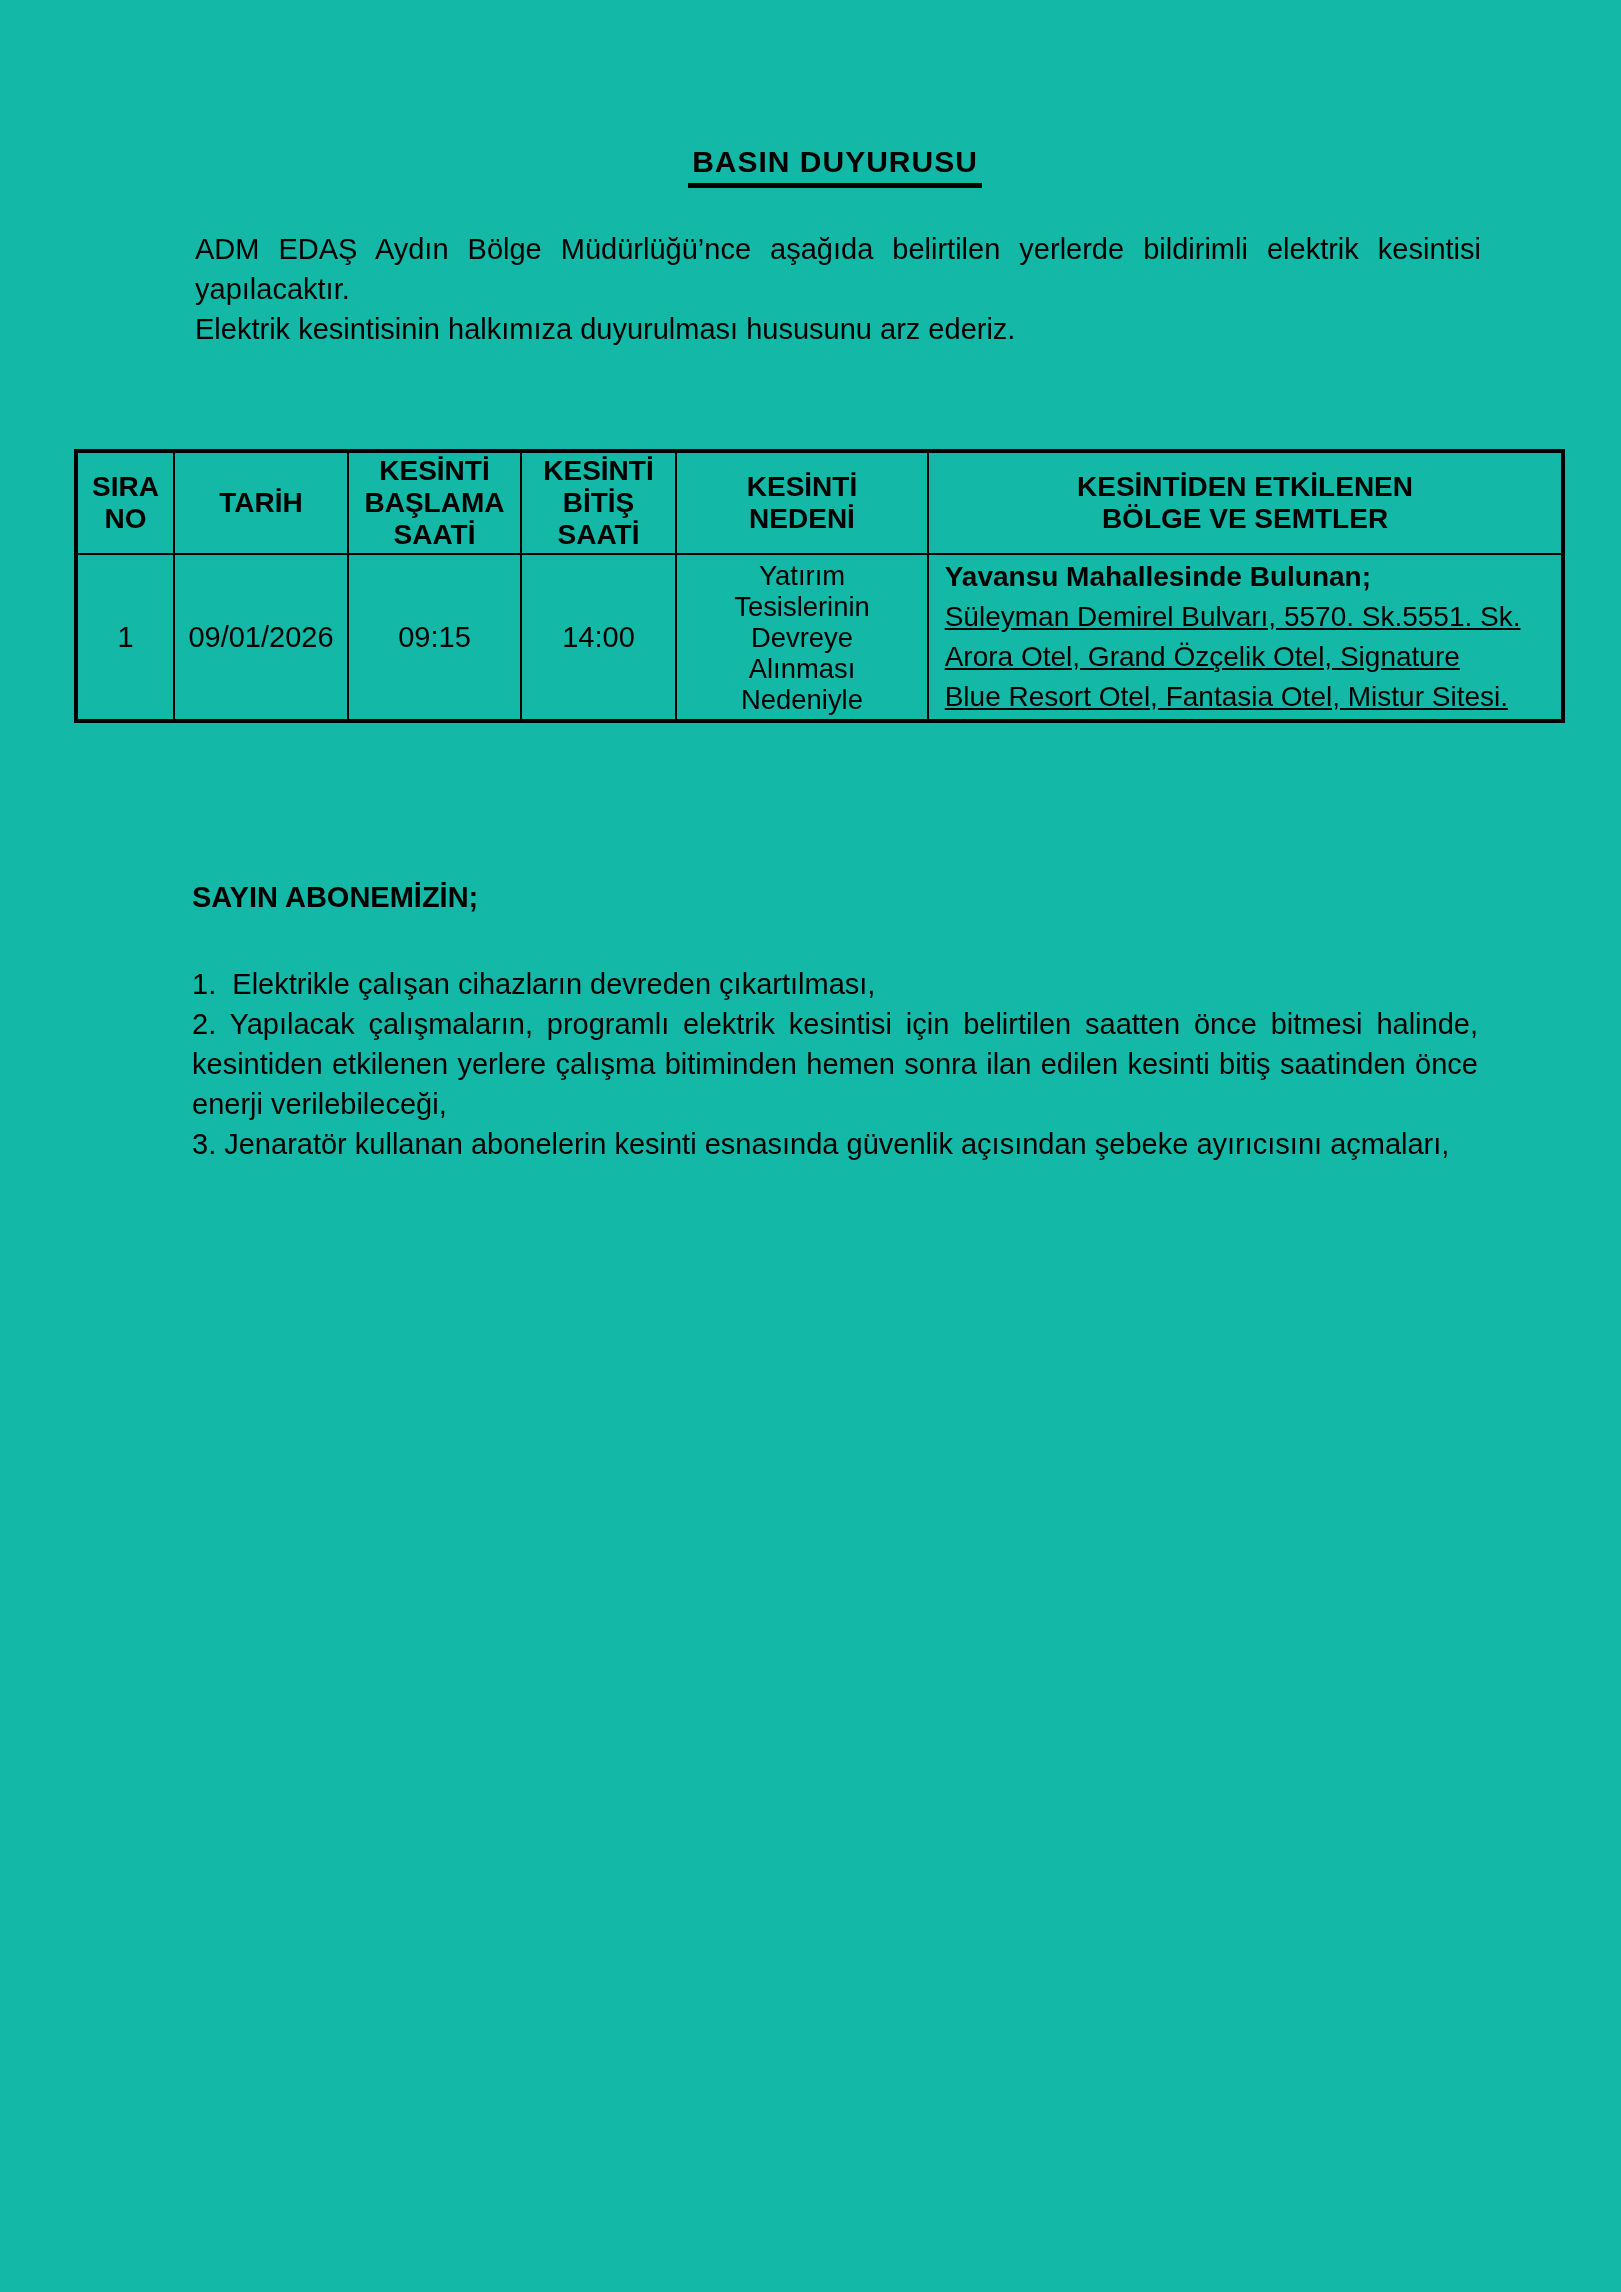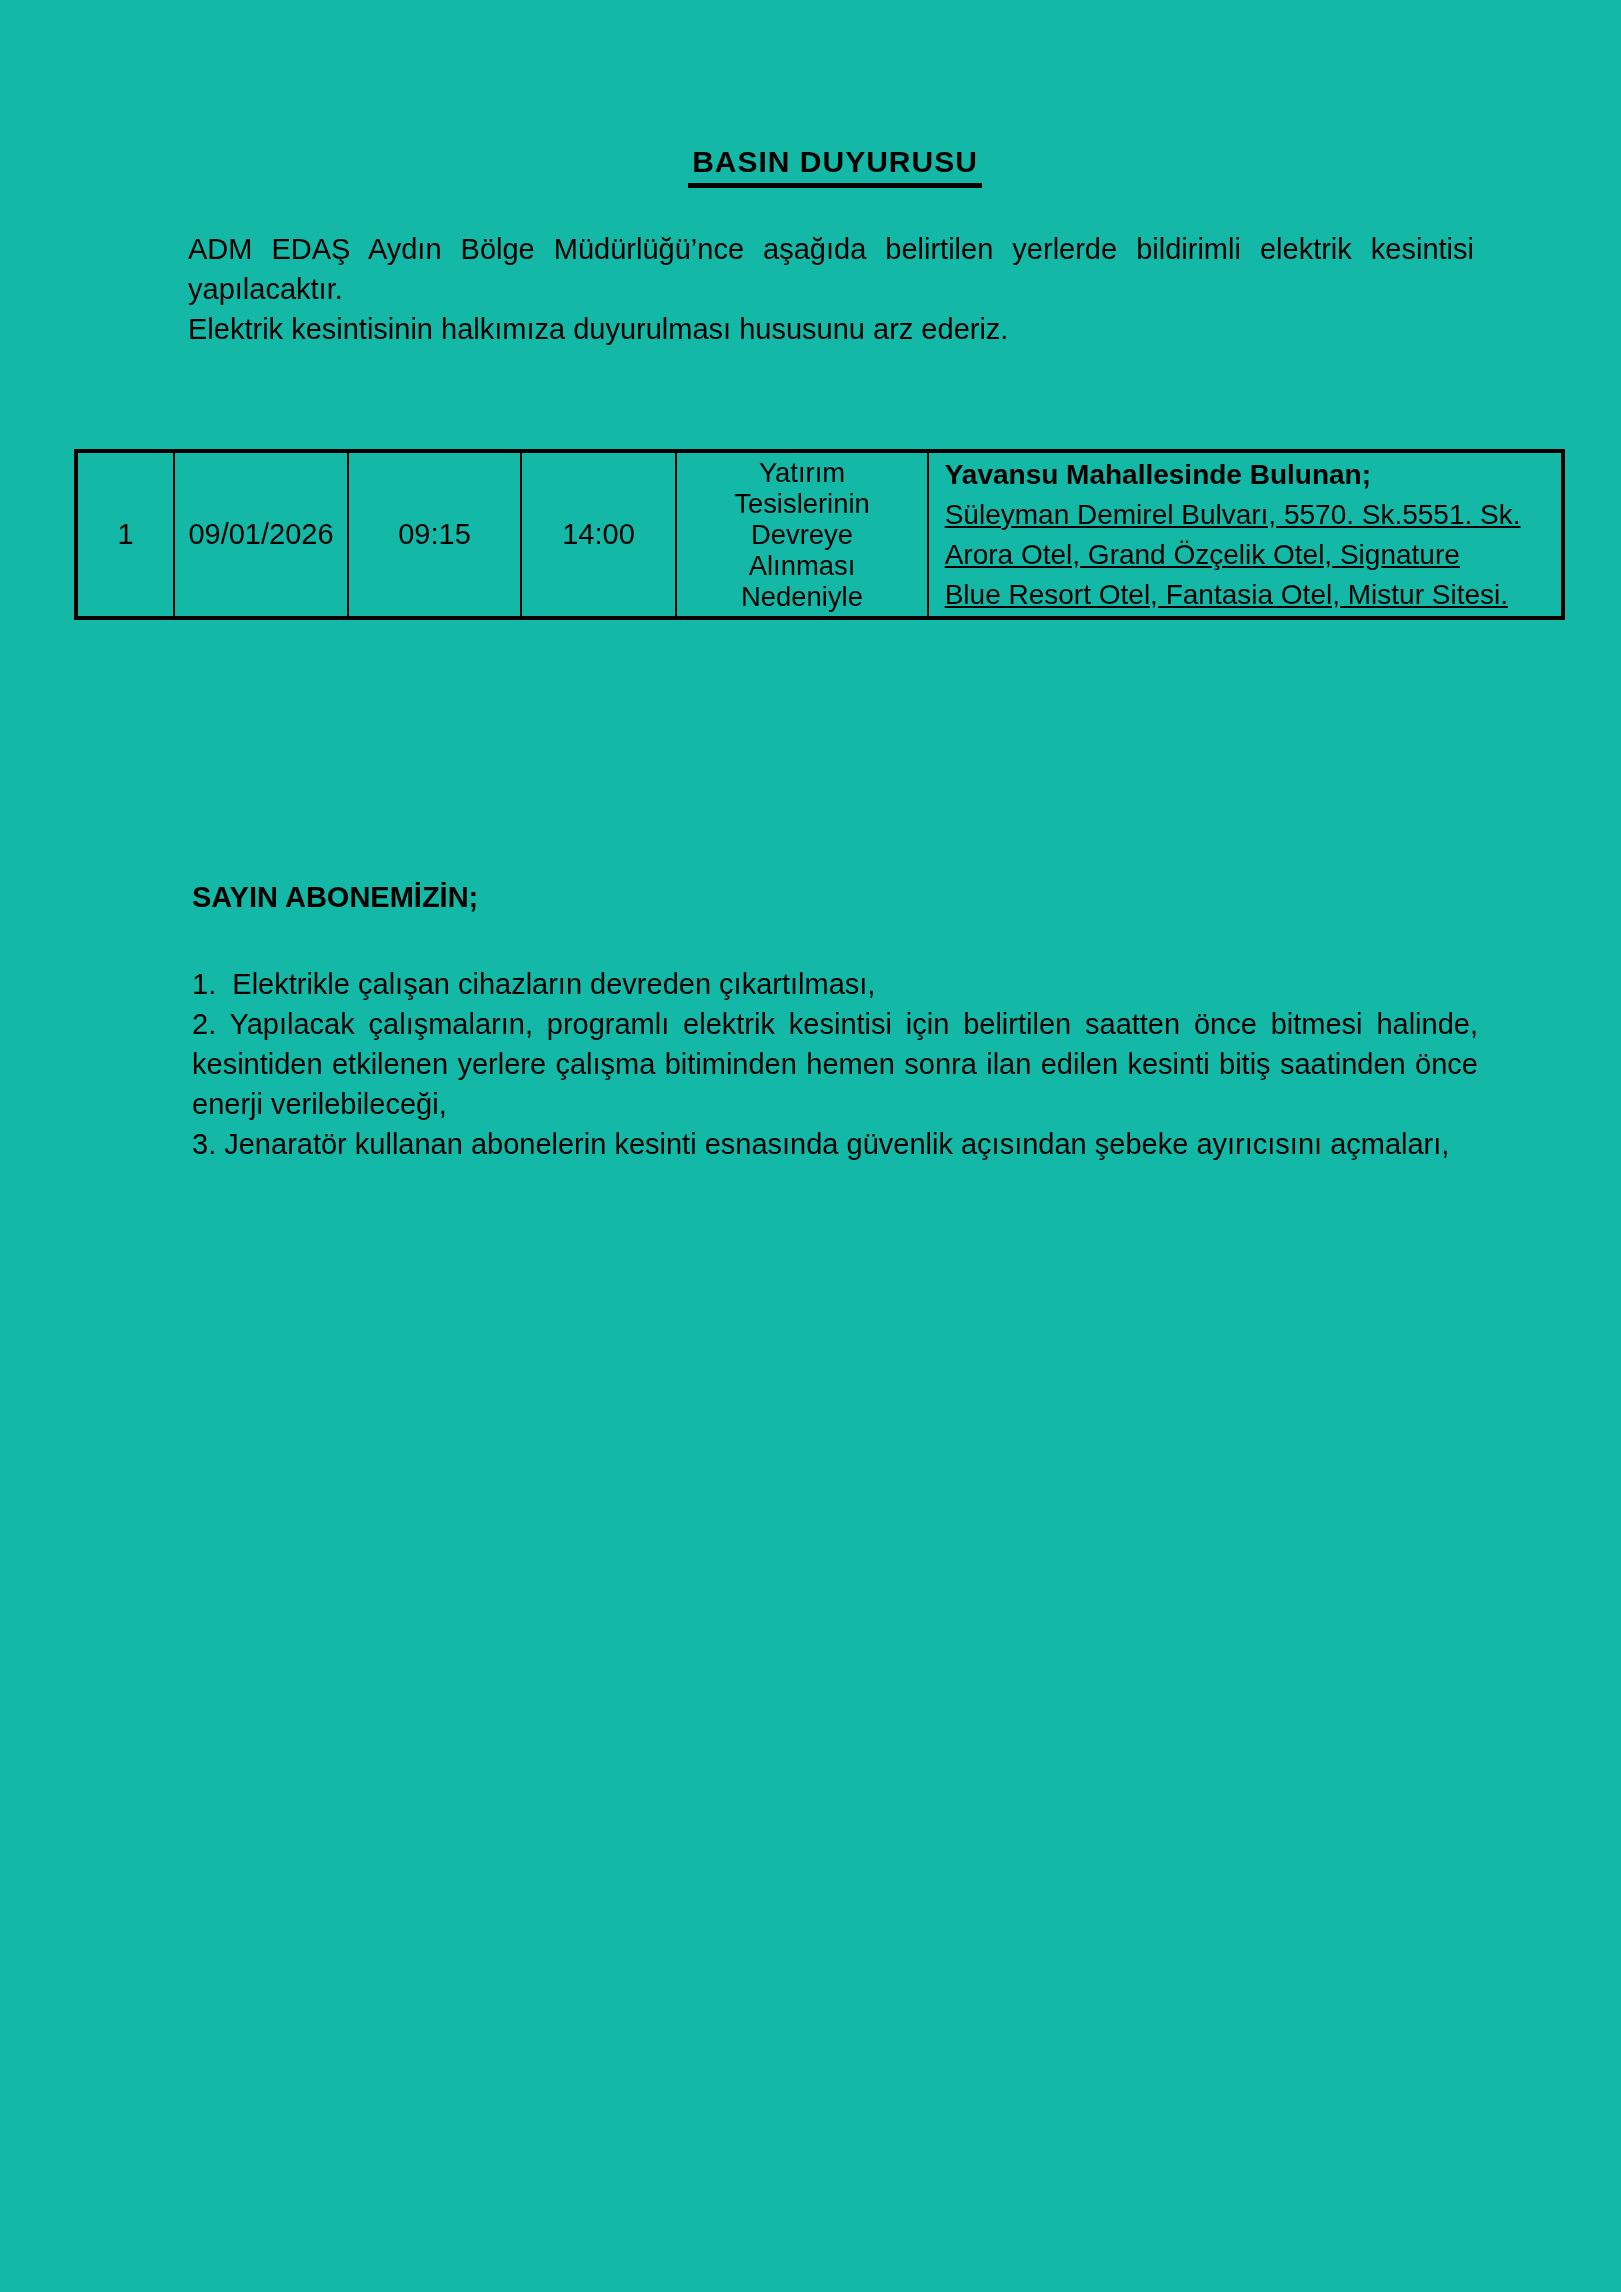--- a/index.html
+++ b/index.html
@@ -29,21 +29,21 @@
     font-size: 30px;
     letter-spacing: 1px;
     border-bottom: 5.9px solid #000;
     padding: 0 3.9px 3.9px 3.9px;
   }
 
   
   .intro {
     position: absolute;
     top: 229px;
-    left: 188px;
+    left: 195px;
     width: 1286px;
     line-height: 40px;
   }
   .justify { text-align: justify; }
 
   
   .outage-table {
     position: absolute;
     top: 449px;
     left: 74px;
@@ -127,20 +127,35 @@
   <table class="outage-table">
     <colgroup>
       <col style="width:98px">
       <col style="width:174px">
       <col style="width:173px">
       <col style="width:155px">
       <col style="width:252px">
       <col style="width:635px">
     </colgroup>
     <thead>
+      <tr class="cols">
+        <th>SIRA
+NO</th>
+        <th>TARİH</th>
+        <th>KESİNTİ
+BAŞLAMA
+SAATİ</th>
+        <th>KESİNTİ
+BİTİŞ
+SAATİ</th>
+        <th>KESİNTİ
+NEDENİ</th>
+        <th>KESİNTİDEN ETKİLENEN
+BÖLGE VE SEMTLER</th>
+      </tr>
     </thead>
     <tbody>
       <tr>
         <td>1</td>
         <td>09/01/2026</td>
         <td>09:15</td>
         <td>14:00</td>
         <td class="neden">Yatırım
 Tesislerinin
 Devreye

